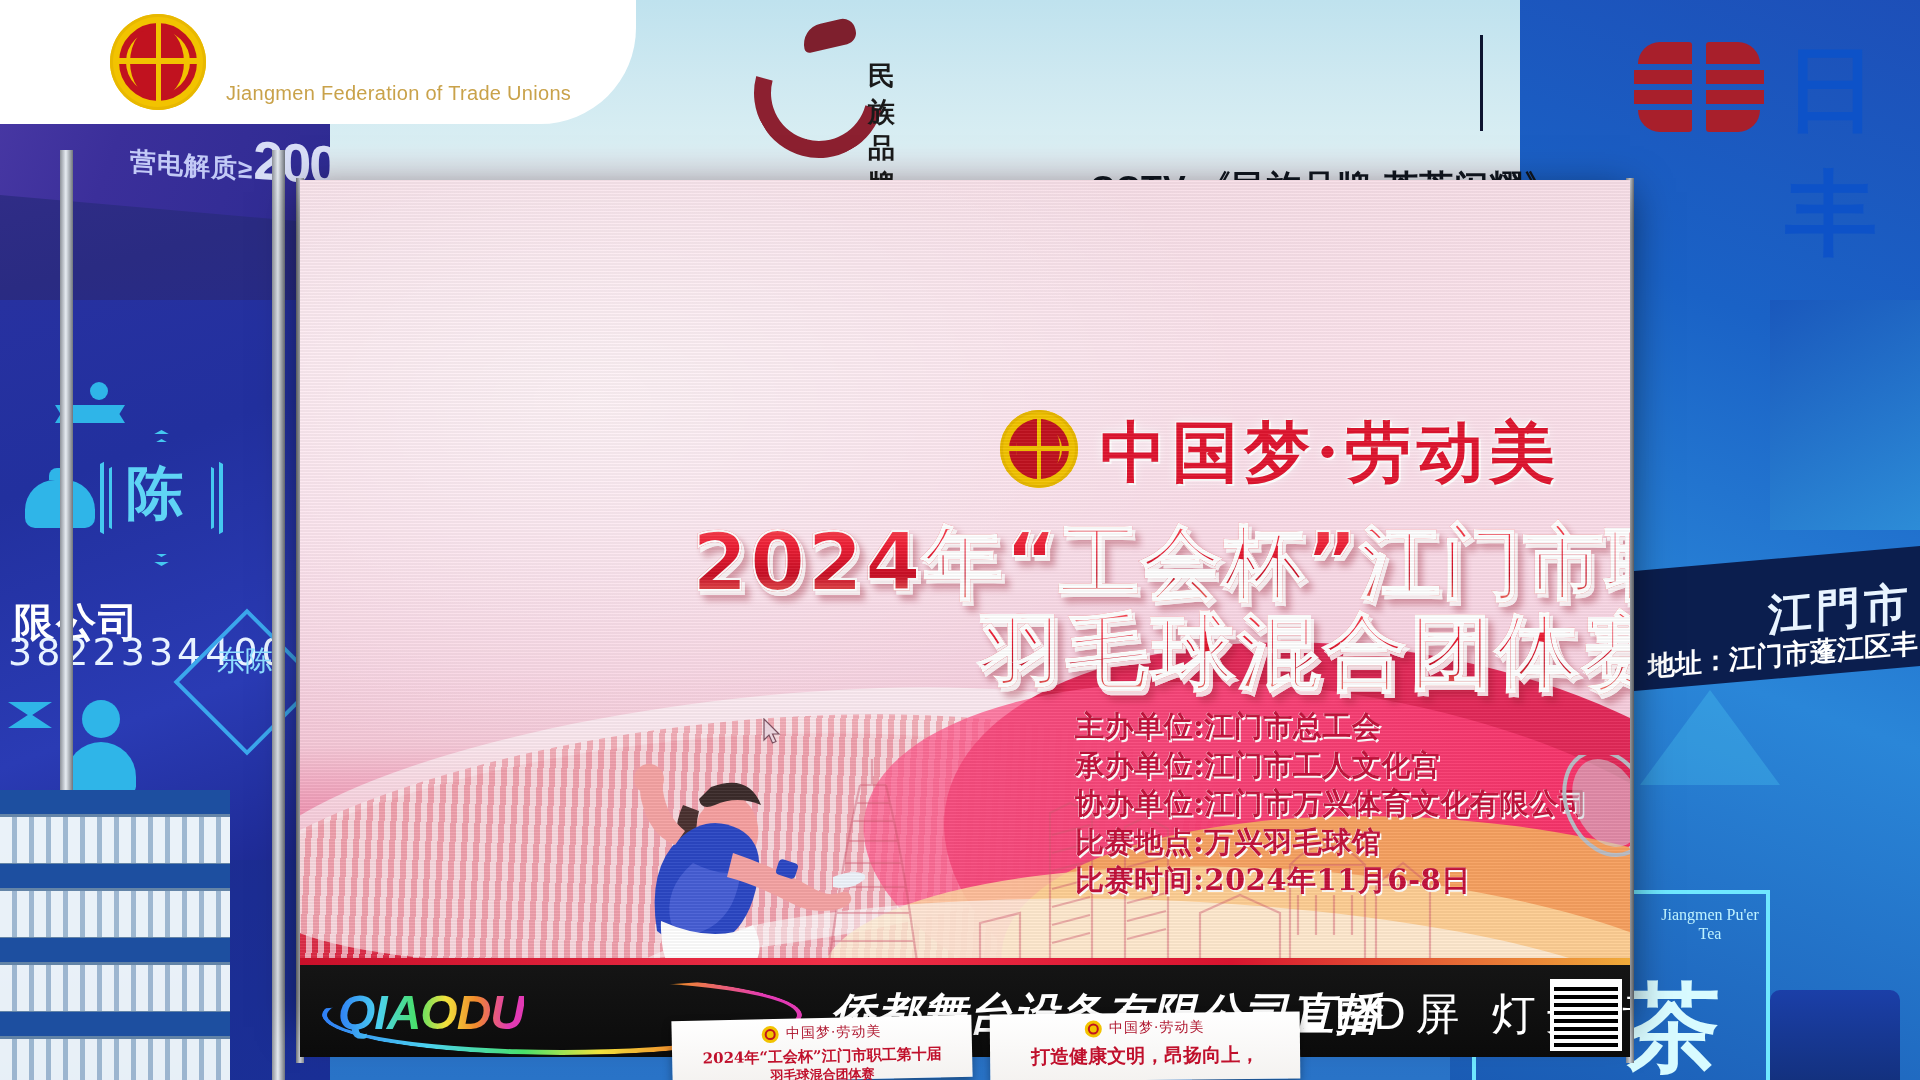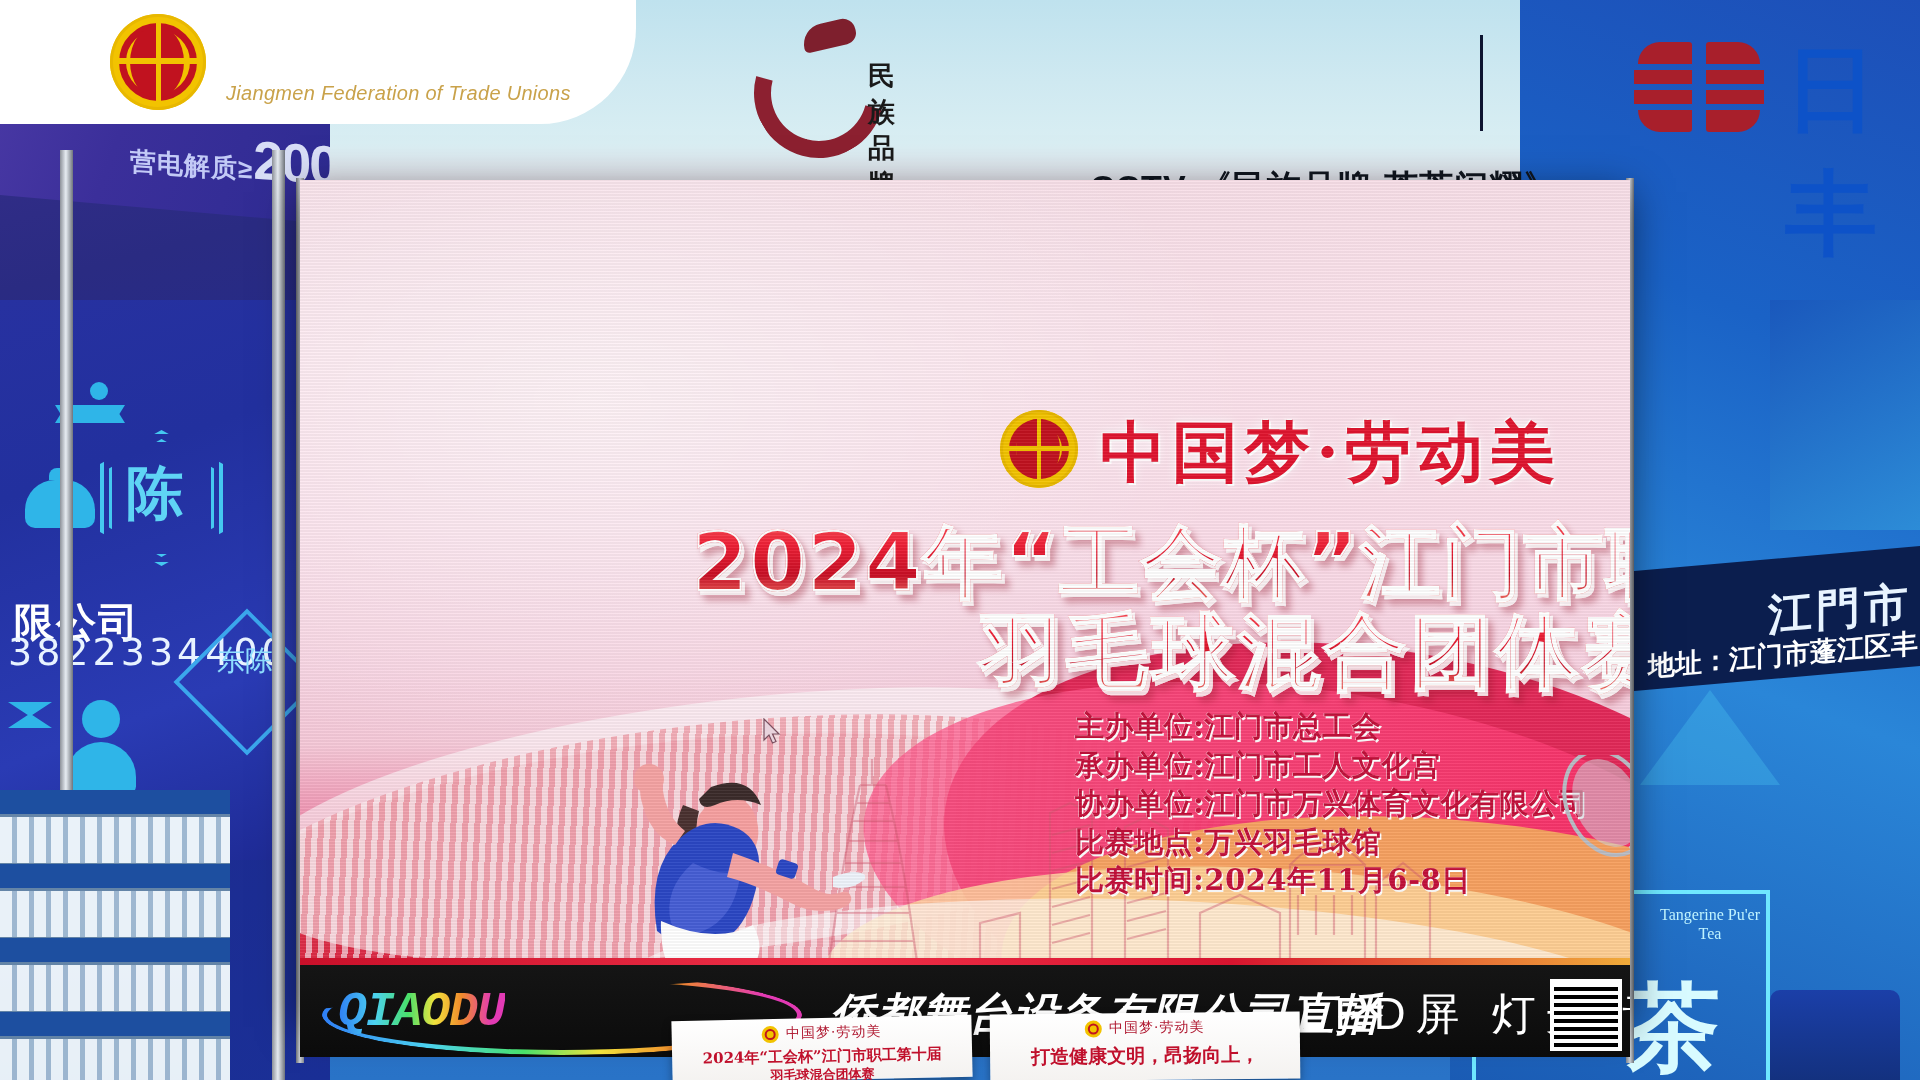--- a/index.html
+++ b/index.html
@@ -172,21 +172,21 @@
 
   
   .blackstrip{position:absolute;left:300px;top:965px;width:1330px;height:92px;
     background:linear-gradient(180deg,#151515 0%,#0b0b0b 100%);overflow:hidden;}
   .redlip{position:absolute;left:300px;top:958px;width:1330px;height:12px;
     background:linear-gradient(90deg,#c9102a,#ef3048 40%,#d8142f 70%,#f0ab3a);}
   .qd{position:absolute;left:38px;top:20px;font-size:48px;font-weight:800;font-style:italic;
     letter-spacing:-1px;
     background:linear-gradient(90deg,#2f7ef5,#4cd2f0 22%,#49e06a 42%,#f2e23c 58%,#f08a2c 74%,#e23ab4 92%);
     -webkit-background-clip:text;background-clip:text;color:transparent;
-    font-family:Liberation Mono, monospace;}
+    font-family:Liberation Sans, sans-serif;}
   .qd-ring{position:absolute;left:22px;top:10px;width:470px;height:70px;border-radius:50%;
     border:5px solid transparent;
     background:linear-gradient(90deg,#2f7ef5,#4cd2f0 22%,#49e06a 42%,#f2e23c 58%,#f08a2c 74%,#e23ab4 92%) border-box;
     -webkit-mask:linear-gradient(#000 0 0) padding-box,linear-gradient(#000 0 0);
     -webkit-mask-composite:xor;mask-composite:exclude;
     clip-path:polygon(0 42%,100% 0,100% 100%,0 100%);}
   .qd-cn{position:absolute;left:530px;top:20px;font-size:44px;font-weight:800;color:#fff;
     font-style:italic;letter-spacing:2px;white-space:nowrap;}
   .strip-srv{position:absolute;left:1000px;top:20px;font-size:44px;color:#fff;
     letter-spacing:10px;white-space:nowrap;font-weight:500;}
@@ -215,21 +215,21 @@
     white-space:nowrap;}
 
   
   .ovl{position:absolute;left:0;top:0;width:636px;height:124px;background:#ffffff;
     border-bottom-right-radius:96px;z-index:40;}
   .ovl-logo{position:absolute;left:110px;top:14px;width:96px;height:96px;}
   .ovl-cn{position:absolute;left:222px;top:18px;font-size:56px;color:#c9a24a;
     font-family:"DejaVu Serif",serif;font-weight:700;font-style:italic;letter-spacing:4px;
     white-space:nowrap;}
   .ovl-en{position:absolute;left:226px;top:82px;font-size:20px;color:#c9a24a;
-    letter-spacing:.3px;white-space:nowrap;font-family:"Liberation Sans",sans-serif;font-style:italic;}
+    letter-spacing:.3px;white-space:nowrap;font-family:"Liberation Sans",sans-serif;}
 
   .cursor{position:absolute;left:762px;top:718px;z-index:60;}
   .frame-l{position:absolute;left:296px;top:178px;width:8px;height:885px;
     background:linear-gradient(90deg,#6f7379,#cfd4da,#82868c);}
   .frame-r{position:absolute;left:1626px;top:178px;width:8px;height:885px;
     background:linear-gradient(90deg,#82868c,#cfd4da,#6f7379);}
 </style>
 </head>
 <body>
 
@@ -276,21 +276,21 @@
 
     <div class="bg-blue-r"></div>
     <div class="ledpanel"></div>
     <div class="signboard-r"></div>
     <div class="sign-r-t1">江門市</div>
     <div class="sign-r-t2">地址：江门市蓬江区丰</div>
     <div class="tri1"></div>
     <div class="tri2"></div>
     <div class="teabox"></div>
     <div class="tea-c1">柑普</div>
-    <div class="tea-en">Tangerine Pu'er Tea</div>
+    <div class="tea-en">Jiangmen Pu'er Tea</div>
     <div class="tea-big">茶</div>
     <div class="chair-r"></div>
   </div>
 
   <div class="topbanner">
     <div class="brand-wrap">
       <div class="dragon">
         <div class="ring"></div>
           <div class="head"></div>
       </div>

